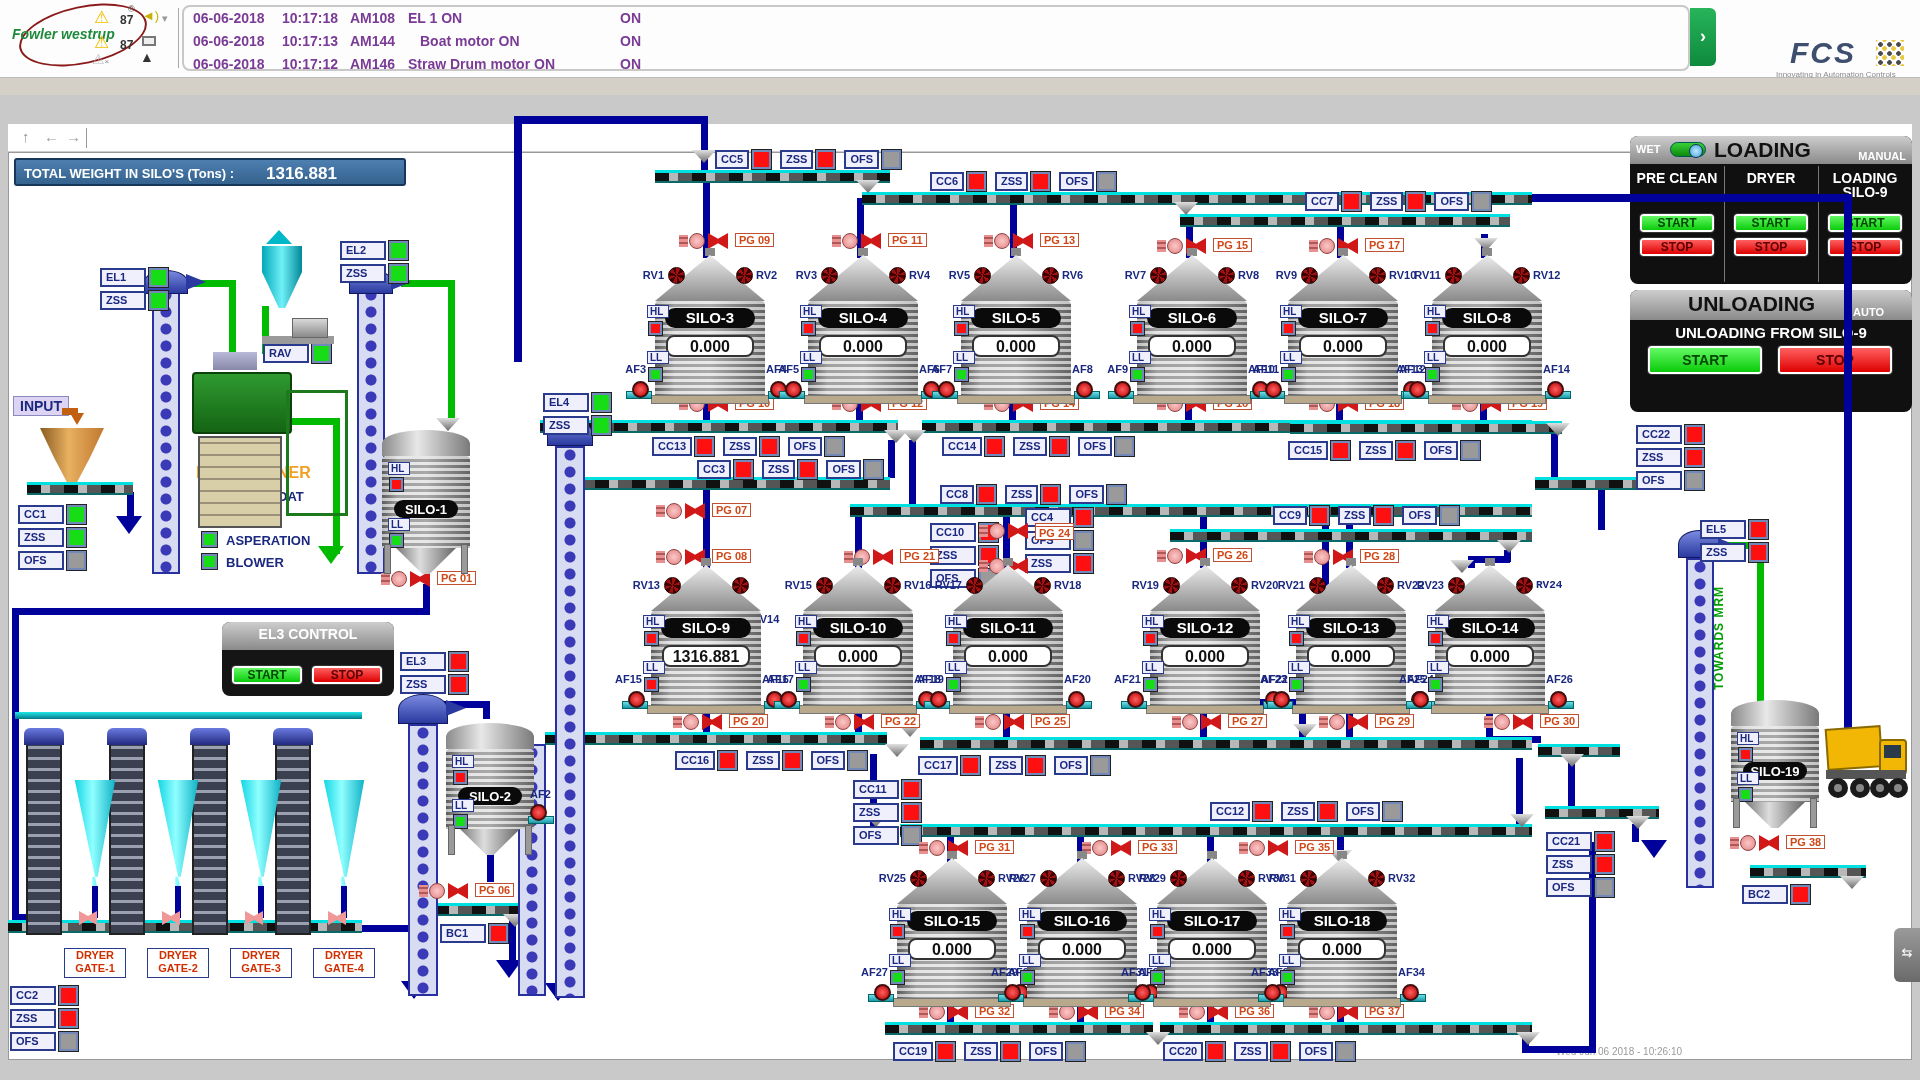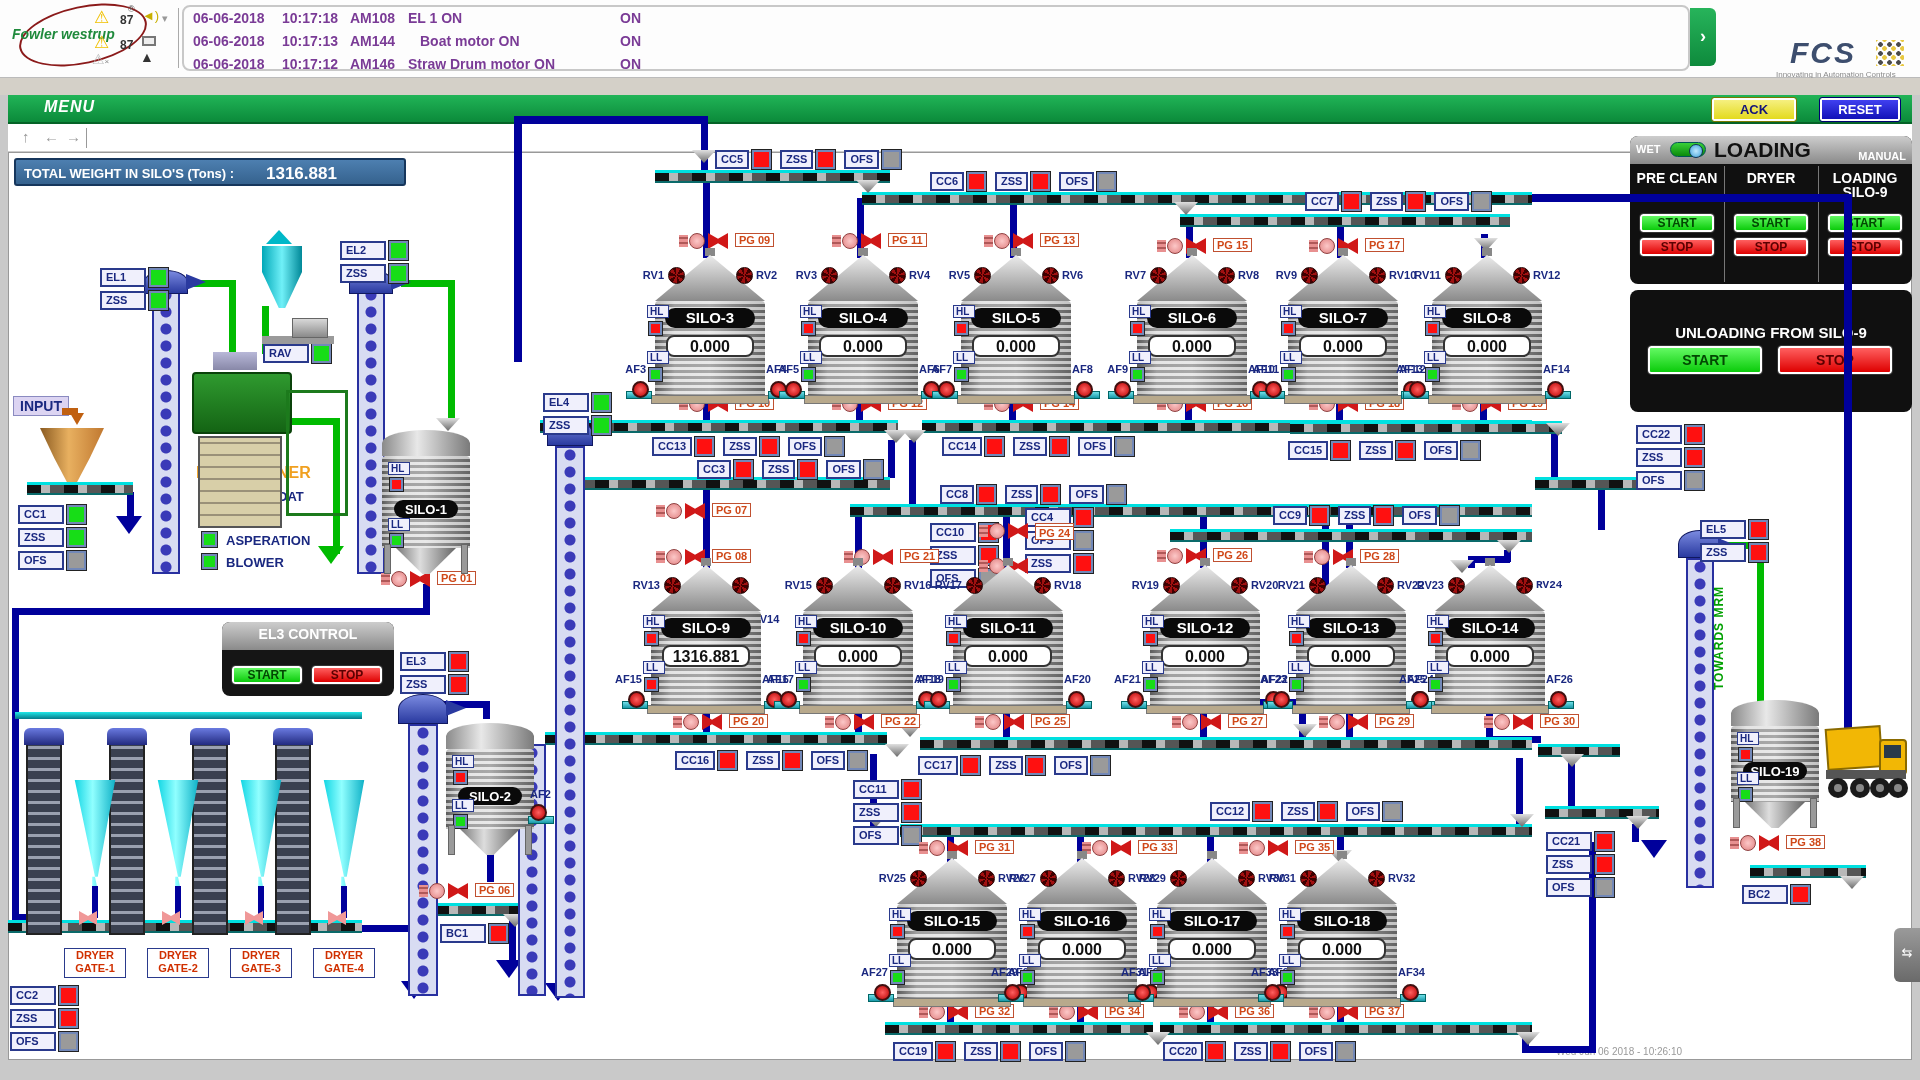--- a/index.html
+++ b/index.html
@@ -131,25 +131,20 @@
         </div>
       </div>
     <div class="a nextbtn">›</div>
     <div class="a fcs">FCS</div>
     <div class="a fcsdots"></div>
     <div class="a fcstag">Innovating in Automation Controls</div>
   </div>
 
   <div class="a graystrip"></div>
 
-  <div class="a menubar">
-    <span class="a menutitle">MENU</span>
-    <div class="a ackbtn" style="left:1704px">ACK</div>
-    <div class="a resetbtn" style="left:1812px">RESET</div>
-  </div>
 
   <div class="a navrow">
     <span class="navarrow a" style="left:0;top:4px">↑</span>
     <span class="navarrow a" style="left:22px;top:4px">←</span>
     <span class="navarrow a" style="left:44px;top:4px">→</span>
     <div class="navdiv"></div>
   </div>
 
   <div class="a canvas"></div>
 
@@ -175,20 +170,24 @@
     <div class="seclab a" style="left:188px;top:48px;width:94px">SILO-9</div>
     <div class="a btnS" style="left:10px;top:78px;width:74px;height:18px;font-size:12px;line-height:15px">START</div>
     <div class="a btnR" style="left:10px;top:102px;width:74px;height:18px;font-size:12px;line-height:15px">STOP</div>
     <div class="a btnS" style="left:104px;top:78px;width:74px;height:18px;font-size:12px;line-height:15px">START</div>
     <div class="a btnR" style="left:104px;top:102px;width:74px;height:18px;font-size:12px;line-height:15px">STOP</div>
     <div class="a btnS" style="left:198px;top:78px;width:74px;height:18px;font-size:12px;line-height:15px">START</div>
     <div class="a btnR" style="left:198px;top:102px;width:74px;height:18px;font-size:12px;line-height:15px">STOP</div>
   </div>
 
   <div class="a panel" style="left:1630px;top:290px;width:282px;height:122px;background:#101010">
+    <div class="a phead" style="left:0;top:0;width:282px;height:30px">
+      <span class="a ptitle" style="left:58px;top:2px;font-size:21px">UNLOADING</span>
+      <span class="a pmode" style="right:28px;bottom:2px">AUTO</span>
+    </div>
     <div class="a" style="left:0;top:34px;width:282px;text-align:center;color:#fff;font-weight:bold;font-size:15px">UNLOADING FROM  SILO-9</div>
     <div class="a btnS" style="left:18px;top:56px;width:114px;height:28px;font-size:14px;line-height:25px">START</div>
     <div class="a btnR" style="left:148px;top:56px;width:114px;height:28px;font-size:14px;line-height:25px">STOP</div>
   </div>
 
   <div class="a panel" style="left:222px;top:622px;width:172px;height:74px;background:#151515">
     <div class="a phead" style="left:0;top:0;width:172px;height:28px">
       <span class="a" style="left:0;top:4px;width:172px;text-align:center;color:#fff;font-weight:bold;font-size:14px">EL3 CONTROL</span>
     </div>
     <div class="a btnS" style="left:10px;top:44px;width:70px;height:18px;font-size:12px;line-height:15px">START</div>

